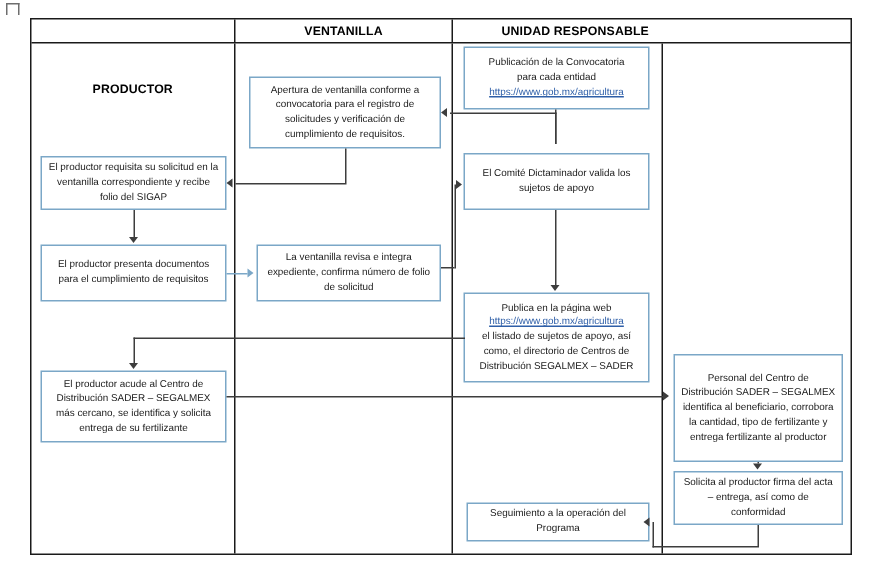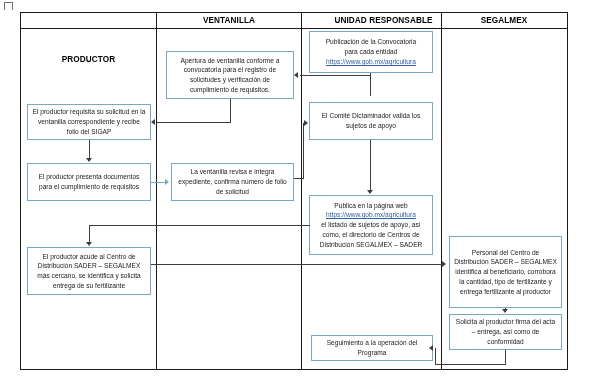--- a/index.html
+++ b/index.html
@@ -50,21 +50,20 @@
 <div id="stage">
 
   <div class="corner-mark"></div>
 
   <div class="table">
 
     <div class="hdr-row">
       <div class="hdr-cell c1">PRODUCTOR</div>
       <div class="hdr-cell c2">VENTANILLA</div>
       <div class="hdr-cell c3">UNIDAD RESPONSABLE</div>
-      <div class="hdr-cell c4">SEGALMEX</div>
     </div>
 
     <div class="vdiv v1"></div>
     <div class="vdiv v2"></div>
     <div class="vdiv v3"></div>
 
     <div class="box" style="left:288px;top:18px;width:124px;height:42px;">
       <div class="inner">
         <div>Publicación de la Convocatoria</div>
         <div>para cada entidad</div>

